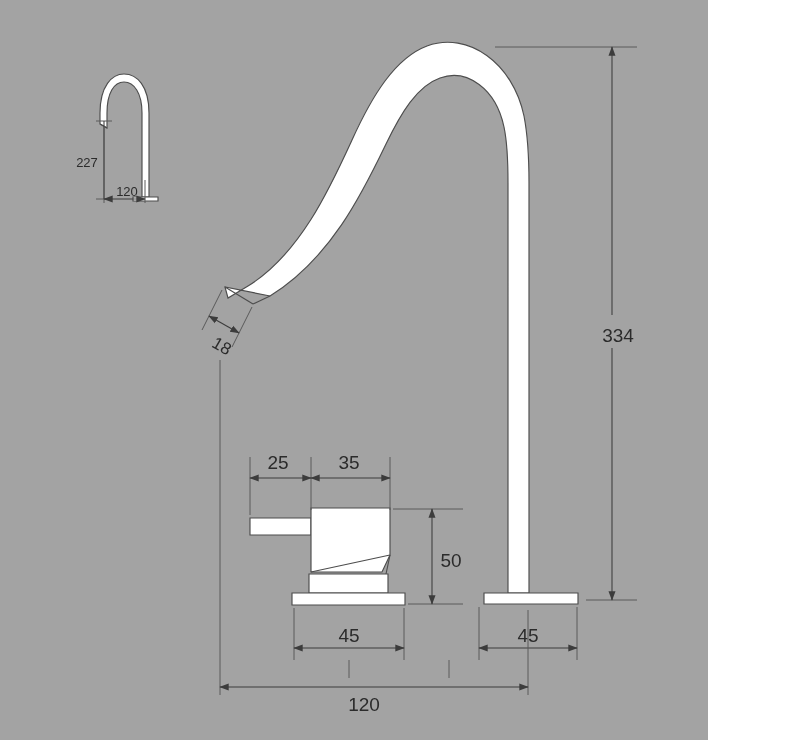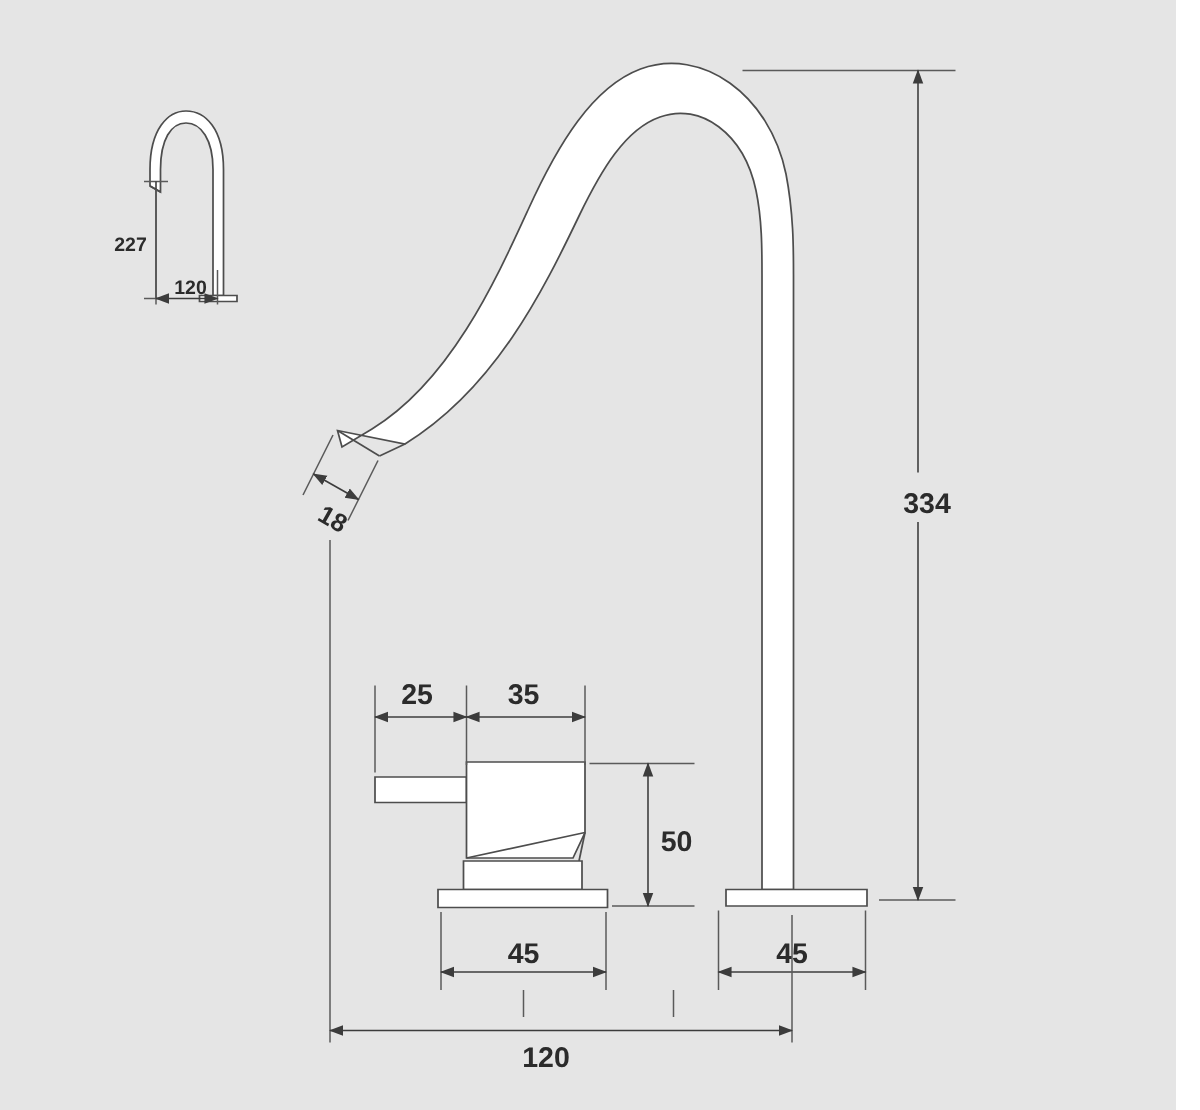--- a/index.html
+++ b/index.html
@@ -6,25 +6,24 @@
   html, body {
     margin: 0;
     padding: 0;
     background: #ffffff;
   }
   body {
     font-family: "Liberation Sans", sans-serif;
   }
   #drawing-root {
     position: relative;
-    width: 784px;
+    width: 708px;
     height: 740px;
-    background: #e5e5e5;
+    background: #a3a3a3;
     overflow: hidden;
-    font-weight: bold;
   }
   #drawing-svg {
     display: block;
     width: 800px;
     height: 740px;
   }
   .part-outline {
     fill: #ffffff;
     stroke: #4d4d4d;
     stroke-width: 1.15;

